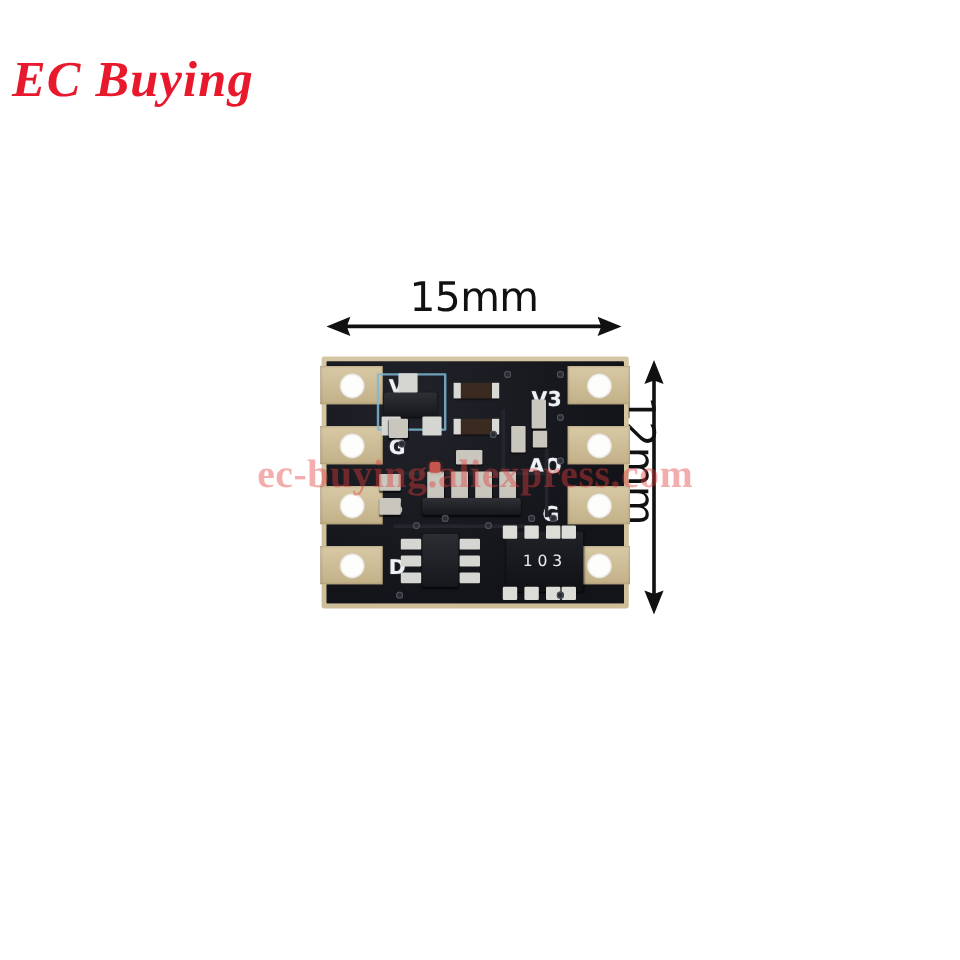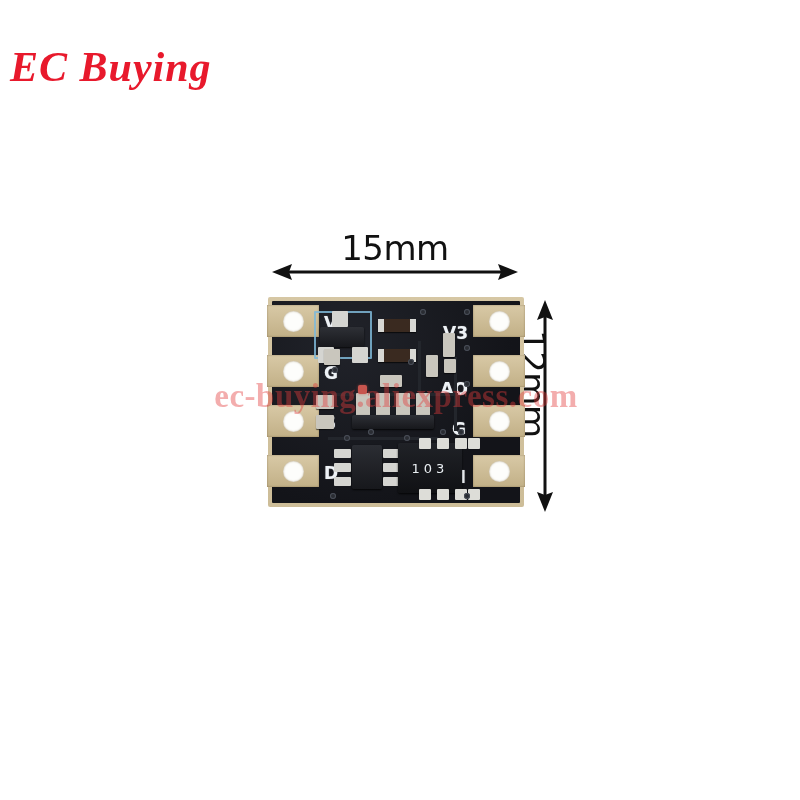--- a/index.html
+++ b/index.html
@@ -312,21 +312,21 @@
   <div class="part smd-cap" style="left:48px; top:118px; width:18px; height:14px;"></div>
 
   <div class="part soic" style="left:84px; top:148px; width:30px; height:44px;"></div>
   <div class="sot-lead" style="left:66px; top:152px; width:17px; height:9px;"></div>
   <div class="sot-lead" style="left:66px; top:166px; width:17px; height:9px;"></div>
   <div class="sot-lead" style="left:66px; top:180px; width:17px; height:9px;"></div>
   <div class="sot-lead" style="left:115px; top:152px; width:17px; height:9px;"></div>
   <div class="sot-lead" style="left:115px; top:166px; width:17px; height:9px;"></div>
   <div class="sot-lead" style="left:115px; top:180px; width:17px; height:9px;"></div>
 
-  <div class="part res-array" style="left:130px; top:146px; width:64px; height:50px;">
+  <div class="part res-array" style="left:154px; top:146px; width:64px; height:50px;">
     <div class="res-array-code">103</div>
   </div>
   <div class="array-pin" style="left:151px; top:141px;"></div>
   <div class="array-pin" style="left:169px; top:141px;"></div>
   <div class="array-pin" style="left:187px; top:141px;"></div>
   <div class="array-pin" style="left:200px; top:141px;"></div>
   <div class="array-pin" style="left:151px; top:192px;"></div>
   <div class="array-pin" style="left:169px; top:192px;"></div>
   <div class="array-pin" style="left:187px; top:192px;"></div>
   <div class="array-pin" style="left:200px; top:192px;"></div>

